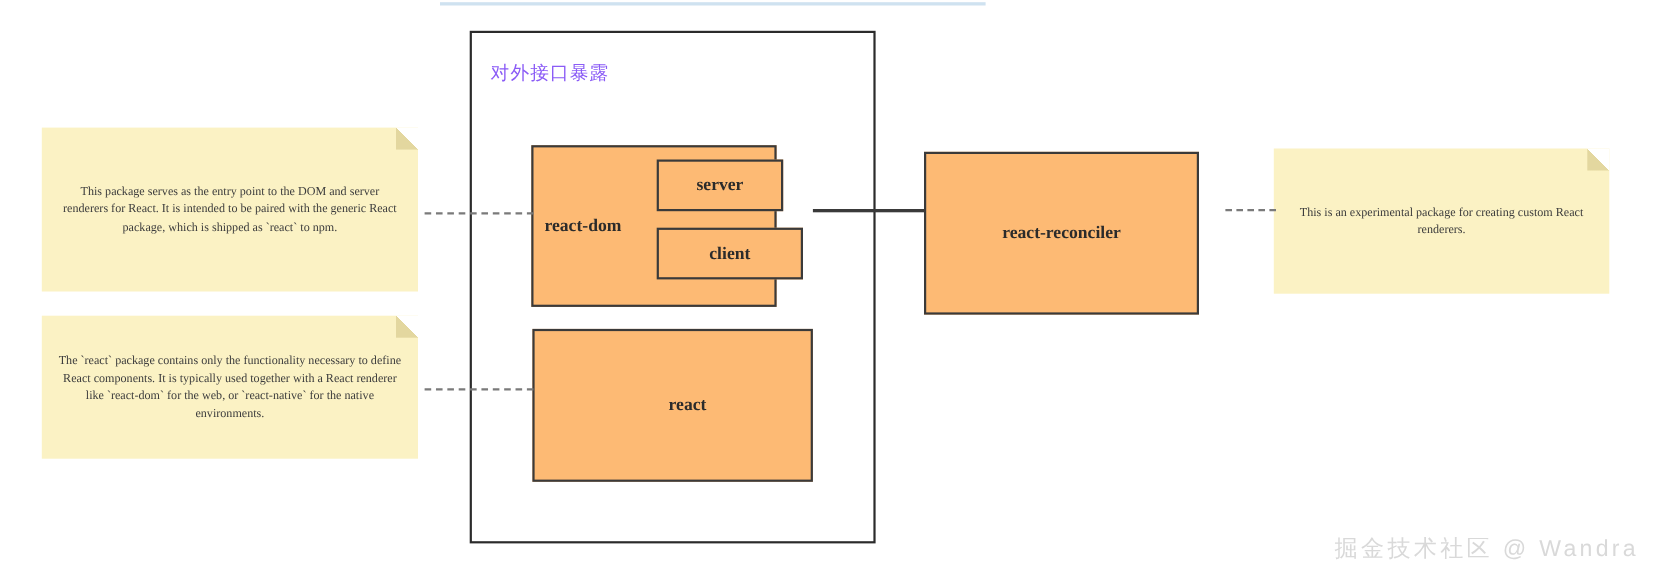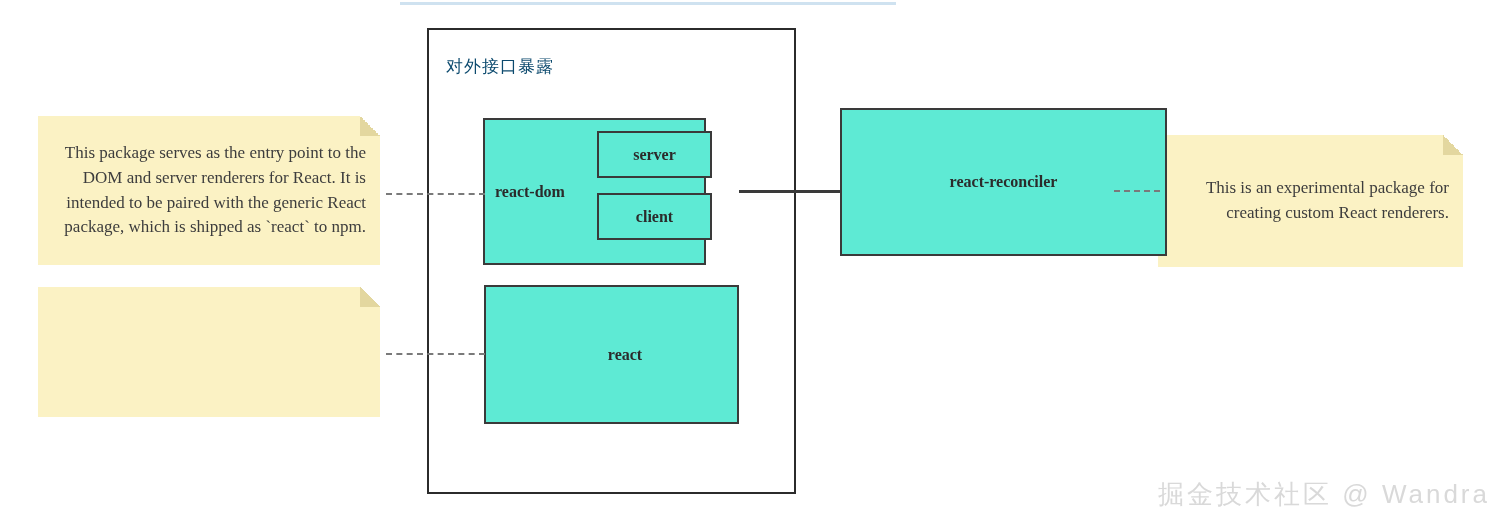--- a/index.html
+++ b/index.html
@@ -32,22 +32,22 @@
     background: #fbf2c4;
     box-sizing: border-box;
     display: flex;
     align-items: center;
     justify-content: center;
   }
   .note .note-text {
     display: block;
     width: 100%;
     padding: 0 14px;
-    text-align: right;
-    font-size: 17px;
+    text-align: center;
+    font-size: 11px;
     line-height: 1.47;
     color: #3d3d3d;
     font-family: "Liberation Serif", "DejaVu Serif", serif;
   }
   
   .note .fold {
     position: absolute;
     top: 0;
     right: 0;
     width: 20px;
@@ -68,68 +68,69 @@
     height: 466px;
     border: 2.5px solid #2b2b2b;
     box-sizing: border-box;
     background: #ffffff;
   }
   .outer-box .outer-label {
     position: absolute;
     left: 17px;
     top: 25px;
     font-size: 17px;
-    color: #0c4a6e;
+    color: #8b5cf6;
     letter-spacing: 1px;
     font-family: "Liberation Sans", "DejaVu Sans", sans-serif;
   }
 
   
   .node {
     position: absolute;
     border: 2.5px solid #3a3a3a;
     box-sizing: border-box;
-    background: #5eead4;
+    background: #fdba74;
+    margin-top: 14px;
   }
   .node > .node-label {
     position: absolute;
     font-weight: bold;
     color: #2b2b2b;
     font-size: 16px;
     font-family: "Liberation Serif", "DejaVu Serif", serif;
     white-space: nowrap;
   }
 
   
   #node-react-dom { left: 483px; top: 118px; width: 223px; height: 147px; }
   #node-react-dom > .node-label {
     left: 10px;
     top: 50%;
     transform: translateY(-50%);
   }
   #node-server { left: 597px; top: 131px; width: 115px; height: 47px; }
-  #node-client { left: 597px; top: 193px; width: 115px; height: 47px; }
+  #node-client { left: 597px; top: 193px; width: 133px; height: 47px; }
   #node-server > .node-label,
   #node-client > .node-label {
     left: 0; right: 0;
     top: 50%;
     transform: translateY(-50%);
     text-align: center;
   }
 
   #node-react { left: 484px; top: 285px; width: 255px; height: 139px; }
   #node-react > .node-label {
     left: 0; right: 0;
     top: 50%;
     transform: translateY(-50%);
     text-align: center;
     padding-left: 27px;
   }
 
-  #node-reconciler { left: 840px; top: 108px; width: 327px; height: 148px; padding-left: 35px; }
+  #node-reconciler { left: 840px; top: 124px; width: 250px; height: 148px; padding-left: 35px; }
   #node-reconciler > .node-label {
     left: 0; right: 0;
     top: 50%;
     transform: translateY(-50%);
     text-align: center;
   }
 
   
   .conn-solid {
     position: absolute;
@@ -150,40 +151,41 @@
   
   #conn-note2-react { left: 386px; top: 353px; width: 99px; }
   
   #conn-reconciler-note3 { left: 1114px; top: 190px; width: 46px; }
 
   
   .watermark {
     position: absolute;
     right: 16px;
     bottom: 10px;
-    font-size: 26px;
+    font-size: 21px;
     color: #d9d9d9;
     letter-spacing: 3px;
     font-family: "Liberation Sans", "DejaVu Sans", sans-serif;
     white-space: nowrap;
     user-select: none;
     margin-top: 48px;
   }
 </style>
 </head>
 <body>
 
 <div class="top-rule"></div>
 
 <div class="note" id="note-react-dom">
   <span class="note-text">This package serves as the entry point to the DOM and server renderers for React. It is intended to be paired with the generic React package, which is shipped as `react` to npm.</span>
   <span class="fold"></span>
 </div>
 
 <div class="note" id="note-react">
+  <span class="note-text">The `react` package contains only the functionality necessary to define React components. It is typically used together with a React renderer like `react-dom` for the web, or `react-native` for the native environments.</span>
   <span class="fold"></span>
 </div>
 
 <div class="note" id="note-reconciler">
   <span class="note-text">This is an experimental package for creating custom React renderers.</span>
   <span class="fold"></span>
 </div>
 
 <div class="outer-box">
   <span class="outer-label">对外接口暴露</span>

